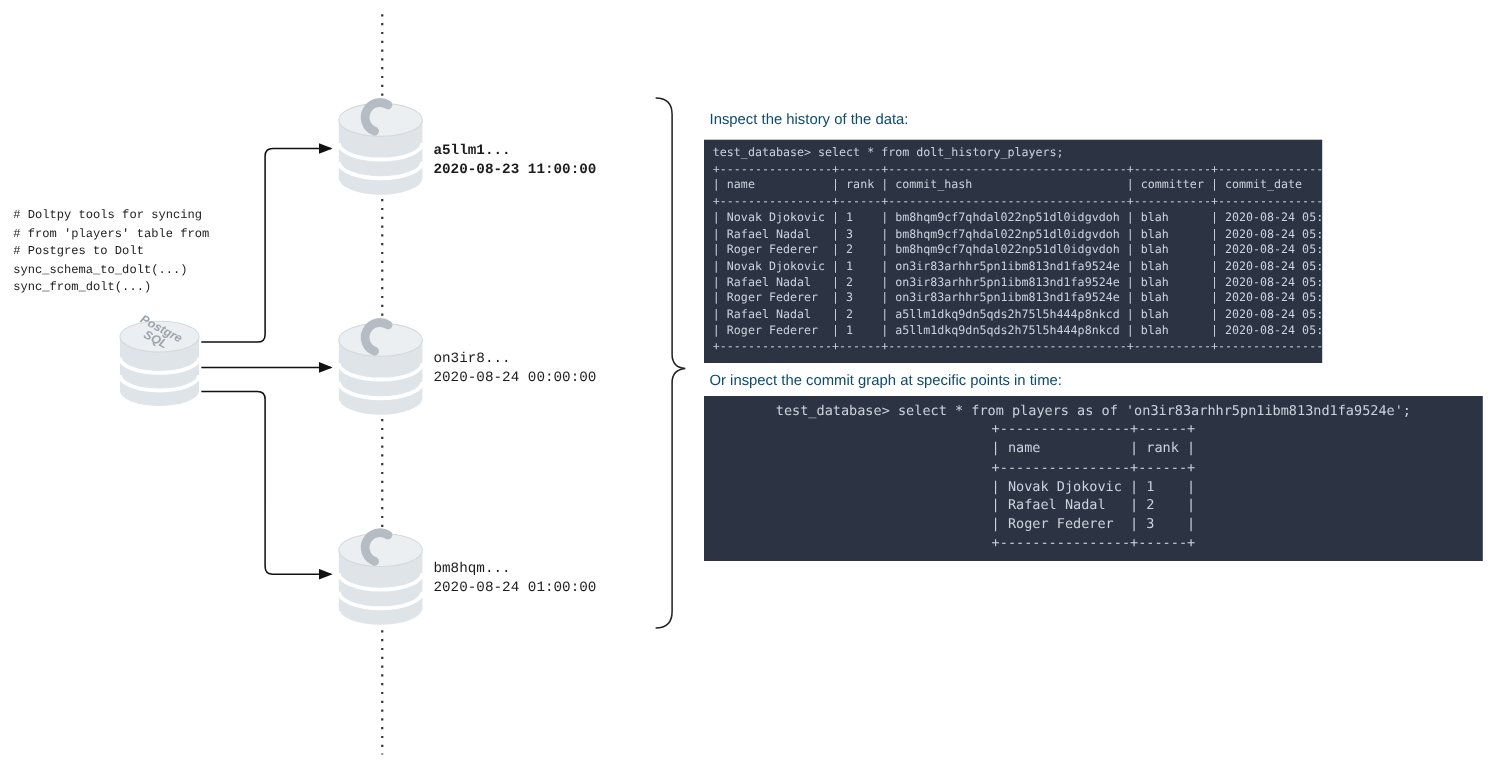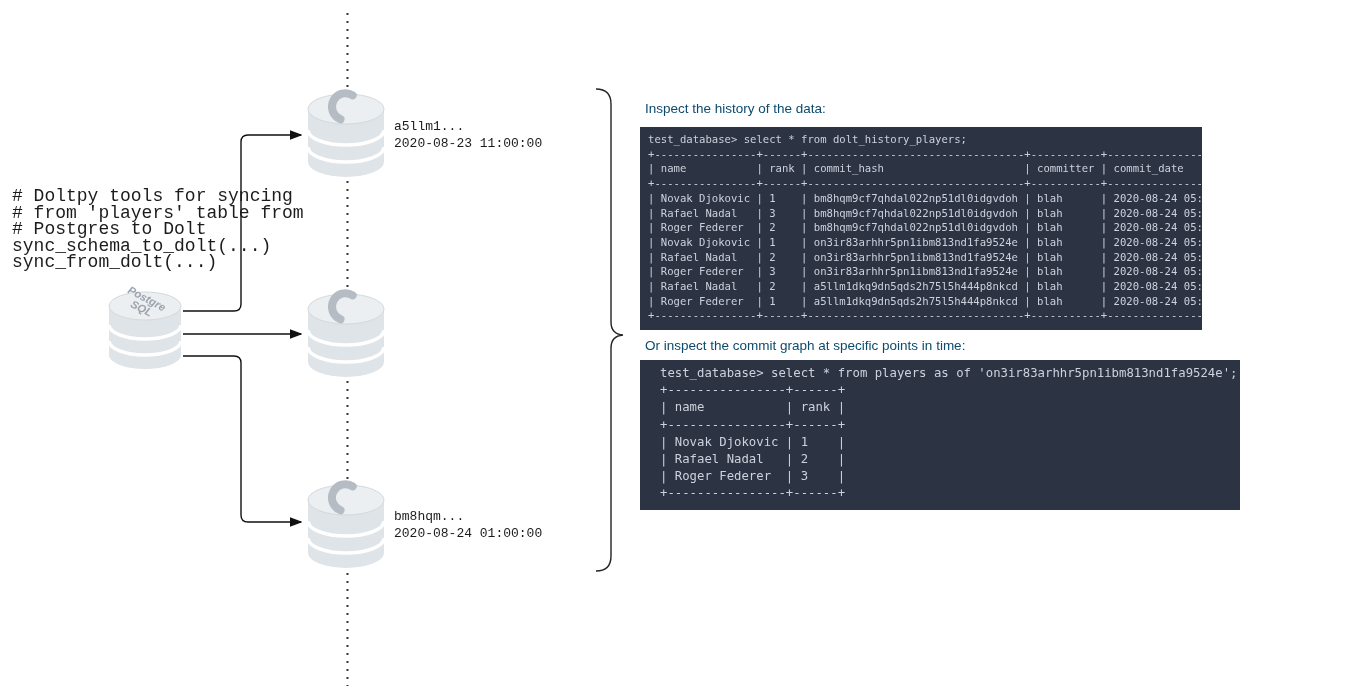--- a/index.html
+++ b/index.html
@@ -8,32 +8,32 @@
     width:1359px;height:693px;
     background:#ffffff;
     overflow:hidden;
     font-family:"Liberation Sans", sans-serif;
   }
   .diagram-svg{position:absolute;left:0;top:0;width:1359px;height:693px;}
   .annotation{
     position:absolute;left:12px;top:188px;
     margin:0;
     font-family:"Liberation Mono", monospace;
-    font-size:18px;line-height:16.5px;
+    font-size:11px;line-height:16.5px;
     color:#1c1c1c;
     white-space:pre;
   }
   .commit-label{
     position:absolute;left:394px;
     font-family:"Liberation Mono", monospace;
     font-size:13px;line-height:16.5px;
     color:#1c1c1c;
     white-space:pre;
   }
-  .commit-label.c0{top:119px;}
+  .commit-label.c0{top:129px;font-weight:bold;}
   .commit-label.c1{top:318px;}
   .commit-label.c2{top:509px;}
   .section-heading{
     position:absolute;left:645px;
     font-size:13.5px;color:#0c4a6e;
     font-family:"Liberation Sans", sans-serif;
   }
   .section-heading.s0{top:101px;}
   .section-heading.s1{top:338px;}
   .terminal{
@@ -45,23 +45,24 @@
     white-space:pre;
     overflow:hidden;
     box-sizing:border-box;
   }
   .terminal.t0{
     left:640px;top:127px;width:562px;height:203px;
     font-size:10.6px;line-height:14.7px;
     padding:5px 8px;
   }
   .terminal.t1{
-    left:640px;top:360px;width:600px;height:150px;
+    left:640px;top:360px;width:708px;height:150px;
     font-size:12.3px;line-height:17.2px;
     padding:5px 20px;
+    text-align:center;
   }
 </style>
 </head>
 <body>
 
 <div class="canvas">
 
   <svg class="diagram-svg" viewBox="0 0 1359 693" xmlns="http://www.w3.org/2000/svg">
     <defs>
       <marker id="arr" markerWidth="9" markerHeight="7" refX="8" refY="3.5" orient="auto">
@@ -106,20 +107,22 @@
 
   <pre class="annotation"># Doltpy tools for syncing
 # from 'players' table from
 # Postgres to Dolt
 sync_schema_to_dolt(...)
 sync_from_dolt(...)</pre>
 
   <div class="commit-label c0"><span>a5llm1...</span>
 <span>2020-08-23 11:00:00</span></div>
 
+  <div class="commit-label c1"><span>on3ir8...</span>
+<span>2020-08-24 00:00:00</span></div>
 
   <div class="commit-label c2"><span>bm8hqm...</span>
 <span>2020-08-24 01:00:00</span></div>
 
   <div class="section-heading s0">Inspect the history of the data:</div>
   <pre class="terminal t0">test_database&gt; select * from dolt_history_players;
 +----------------+------+----------------------------------+-----------+-----------------------------------+
 | name           | rank | commit_hash                      | committer | commit_date                       |
 +----------------+------+----------------------------------+-----------+-----------------------------------+
 | Novak Djokovic | 1    | bm8hqm9cf7qhdal022np51dl0idgvdoh | blah      | 2020-08-24 05:33:04.213 +0000 UTC |

